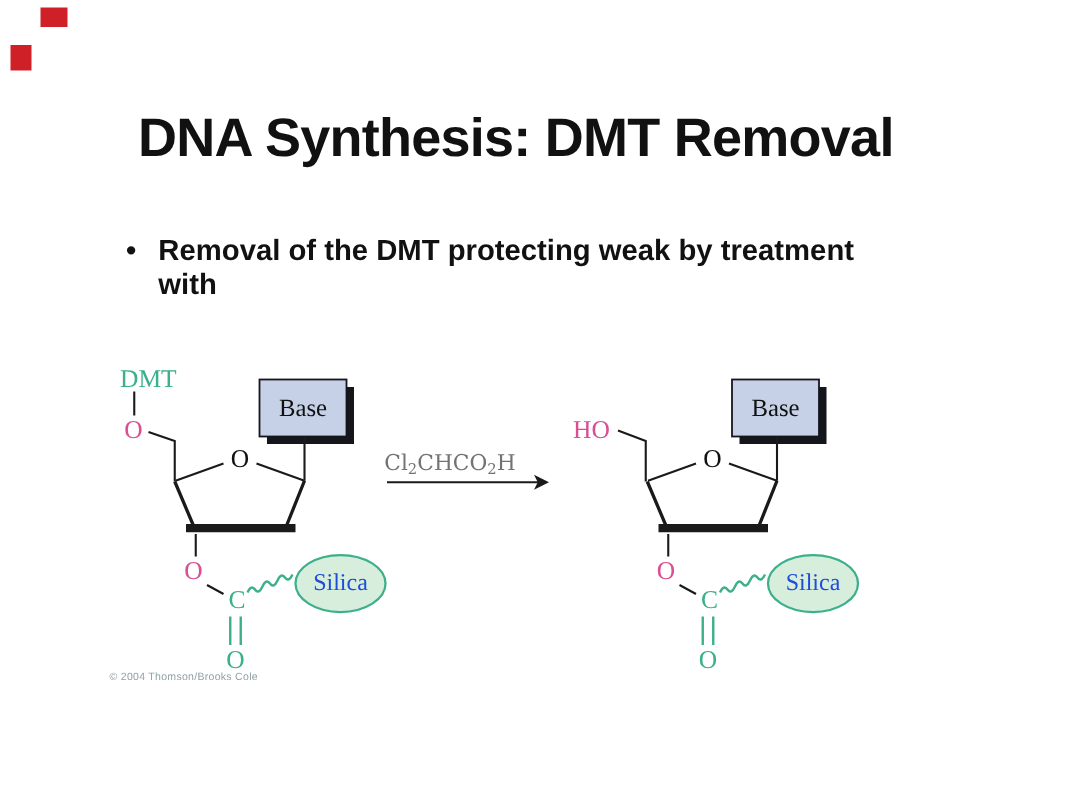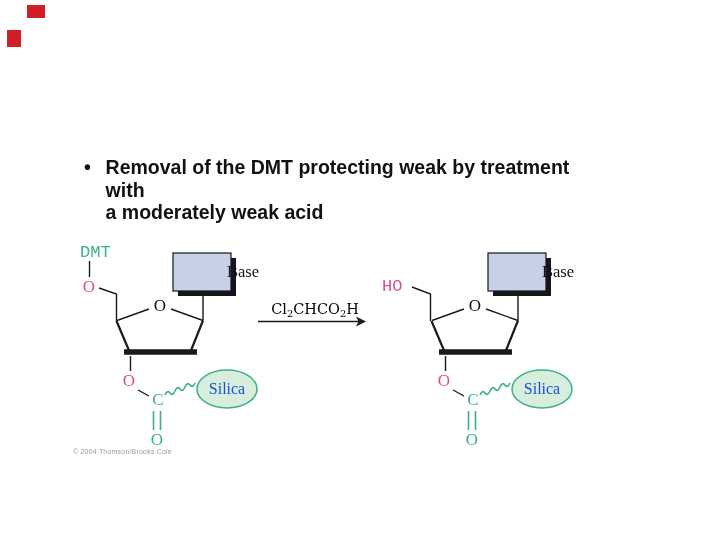--- a/index.html
+++ b/index.html
@@ -25,32 +25,32 @@
   .bullet-text{font-size:19.5px;font-weight:bold;color:#111;line-height:22.5px;}
 
   
   .chem{
     font-family:"Liberation Serif","DejaVu Serif",serif;
     font-size:17px;color:#111;text-align:center;white-space:nowrap;
   }
   .teal{color:var(--teal);}
   .pink{color:var(--pink);}
   .lbl{position:absolute;width:18px;line-height:18px;}
-  .wide{width:40px;font-family:Liberation Mono, monospace;}
+  .wide{width:40px;}
   .base-label{
     position:absolute;width:58px;height:38px;line-height:38px;text-align:center;
-    font-family:"Liberation Serif","DejaVu Serif",serif;font-size:16.5px;color:#111;padding-left:41px;
+    font-family:"Liberation Serif","DejaVu Serif",serif;font-size:16.5px;color:#111;
   }
   .silica-label{
     position:absolute;width:60px;height:38px;line-height:38px;text-align:center;
     font-family:"Liberation Serif","DejaVu Serif",serif;font-size:16px;color:#1d4ed8;
   }
   .reagent{
-    position:absolute;left:263px;width:104px;text-align:center;
-    font-family:"DejaVu Serif","Liberation Serif",serif;font-size:14.5px;color:#000000;
+    position:absolute;left:248px;width:104px;text-align:center;
+    font-family:"DejaVu Serif","Liberation Serif",serif;font-size:14.5px;color:#737373;
   }
   .reagent .sub{font-size:0.68em;vertical-align:-0.28em;}
   .reagent-top{top:301px;}
   .reagent-bottom{top:323px;}
   .copyright{
     position:absolute;left:73px;top:448px;
     font-family:"Liberation Sans",sans-serif;font-size:7px;color:#8fa0a6;letter-spacing:0.2px;
   }
 
   
@@ -65,26 +65,26 @@
   .arrowhead{fill:#1a1a1a;stroke:none;}
 </style>
 </head>
 <body>
 
 <div class="slide">
 
   <div class="red-mark red-mark-1"></div>
   <div class="red-mark red-mark-2"></div>
 
+  <div class="abs title">DNA Synthesis: DMT Removal</div>
 
   <div class="abs bullet-row">
     <div class="bullet-dot">•</div>
     <div>
       <div class="bullet-text">Removal of the DMT protecting weak by treatment with</div>
-      <div class="bullet-text">a moderately weak acid</div>
     </div>
   </div>
 
   <svg width="720" height="540" viewBox="0 0 720 540">
 
     <g>
       <path class="sk" d="M89.5,261 V277"></path>
       <path class="sk" d="M99,288 L116.5,294 V321"></path>
       <path class="sk" d="M149,309 L117,320.5 M171,309 L203,320.5"></path>
       <path class="sk-med" d="M116.5,321 L129,350.5 M203,320.5 L191,350.5"></path>

